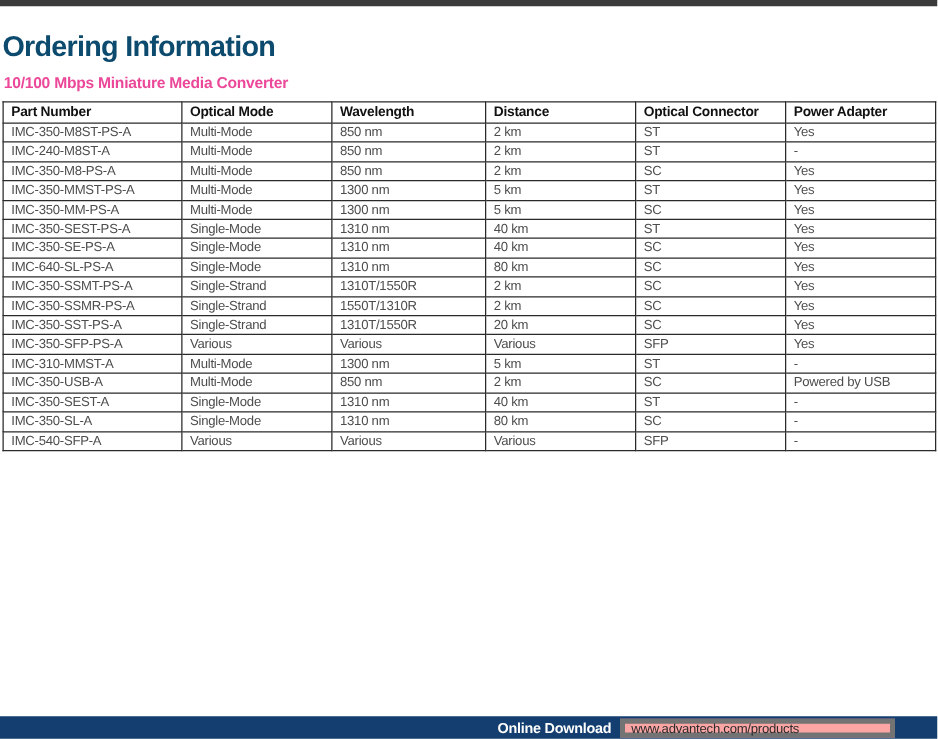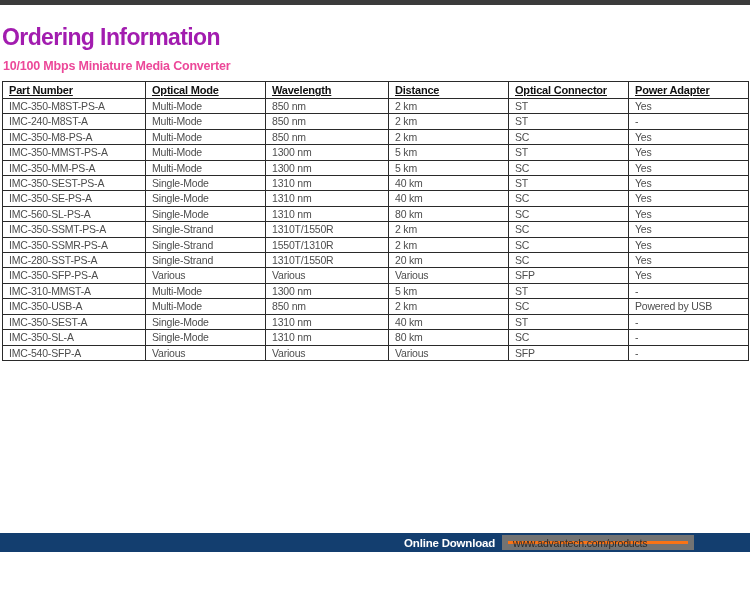--- a/index.html
+++ b/index.html
@@ -12,21 +12,21 @@
   }
   .top-bar {
     position: absolute; top: 0; left: 0;
     width: 750px; height: 5px;
     background: #3b3b3b;
   }
   .page-title {
     position: absolute; top: 24px; left: 2px;
     font-size: 23px; font-weight: bold;
     letter-spacing: -0.6px;
-    color: #a21caf;
+    color: #0c4a6e;
   }
   .page-subtitle {
     position: absolute; top: 59px; left: 3px;
     font-size: 12.5px; font-weight: bold;
     letter-spacing: -0.2px;
     color: #ec4899;
   }
   table.order-table {
     position: absolute; top: 81px; left: 2px;
     width: 746px;
@@ -38,48 +38,47 @@
     text-align: left;
     padding: 1px 2px 1px 6px;
     white-space: nowrap;
     overflow: hidden;
   }
   table.order-table th {
     font-size: 11px; font-weight: bold;
     color: #111111;
     line-height: 14px;
     letter-spacing: -0.2px;
-    text-decoration: underline;
   }
   table.order-table td {
     font-size: 10.5px; font-weight: normal;
     color: #4d4d4d;
     line-height: 12.4px;
     letter-spacing: -0.2px;
   }
   .footer-bar {
-    position: absolute; top: 533px; left: 0;
+    position: absolute; top: 573px; left: 0;
     width: 750px; height: 19px;
     background: #133e6f;
     display: flex;
     align-items: center;
     justify-content: flex-end;
-    padding-right: 56px;
+    padding-right: 34px;
   }
   .footer-label {
     color: #ffffff;
     font-size: 11.5px;
     font-weight: bold;
     margin-right: 7px;
     letter-spacing: -0.2px;
   }
   .footer-url-box {
-    background: #f97316;
-    border: 6px solid #737373;
-    width: 192px; height: 15px;
+    background: #fca5a5;
+    border: 4px solid #737373;
+    width: 220px; height: 15px;
     display: flex;
     align-items: center;
     padding-left: 5px;
   }
   .footer-url {
     font-size: 10.5px;
     color: #2b2b2b;
     letter-spacing: -0.2px;
   }
 </style>
@@ -162,21 +161,21 @@
       </tr>
       <tr>
         <td>IMC-350-SE-PS-A</td>
         <td>Single-Mode</td>
         <td>1310 nm</td>
         <td>40 km</td>
         <td>SC</td>
         <td>Yes</td>
       </tr>
       <tr>
-        <td>IMC-560-SL-PS-A</td>
+        <td>IMC-640-SL-PS-A</td>
         <td>Single-Mode</td>
         <td>1310 nm</td>
         <td>80 km</td>
         <td>SC</td>
         <td>Yes</td>
       </tr>
       <tr>
         <td>IMC-350-SSMT-PS-A</td>
         <td>Single-Strand</td>
         <td>1310T/1550R</td>
@@ -186,21 +185,21 @@
       </tr>
       <tr>
         <td>IMC-350-SSMR-PS-A</td>
         <td>Single-Strand</td>
         <td>1550T/1310R</td>
         <td>2 km</td>
         <td>SC</td>
         <td>Yes</td>
       </tr>
       <tr>
-        <td>IMC-280-SST-PS-A</td>
+        <td>IMC-350-SST-PS-A</td>
         <td>Single-Strand</td>
         <td>1310T/1550R</td>
         <td>20 km</td>
         <td>SC</td>
         <td>Yes</td>
       </tr>
       <tr>
         <td>IMC-350-SFP-PS-A</td>
         <td>Various</td>
         <td>Various</td>

